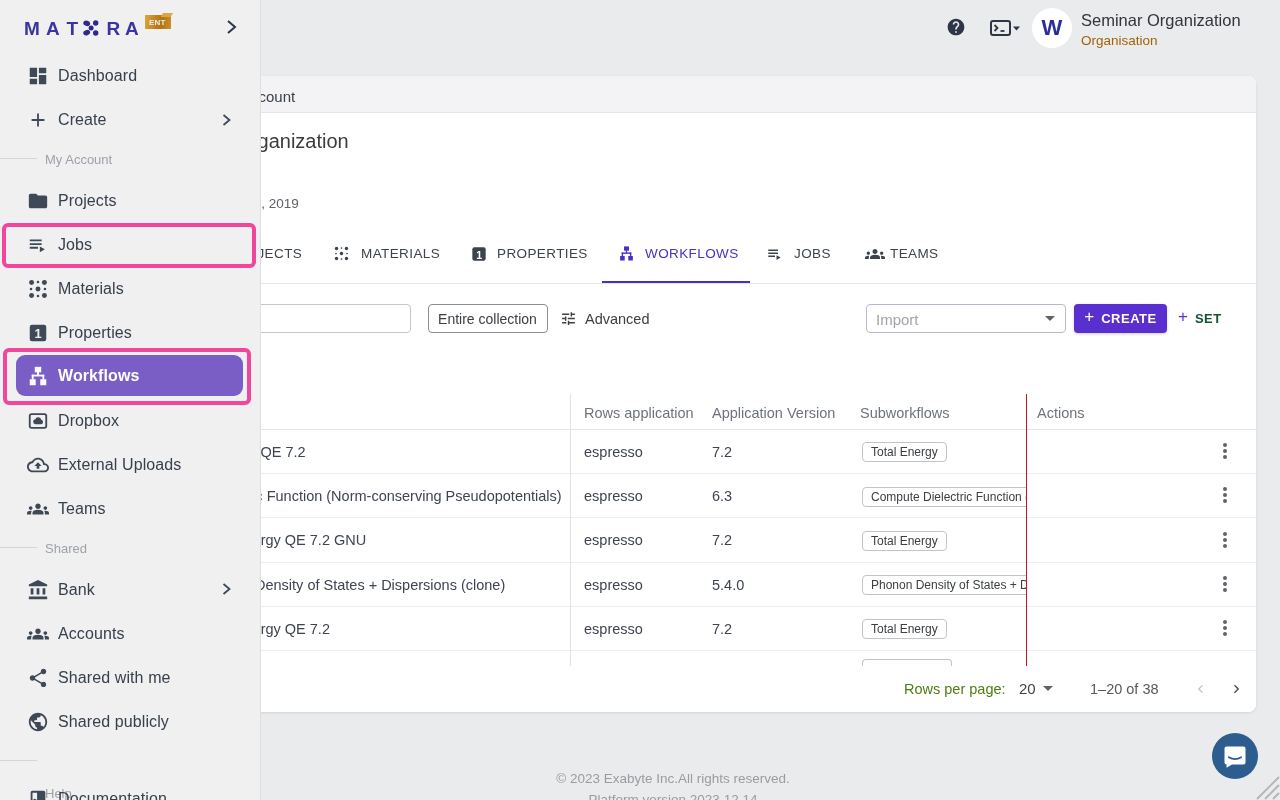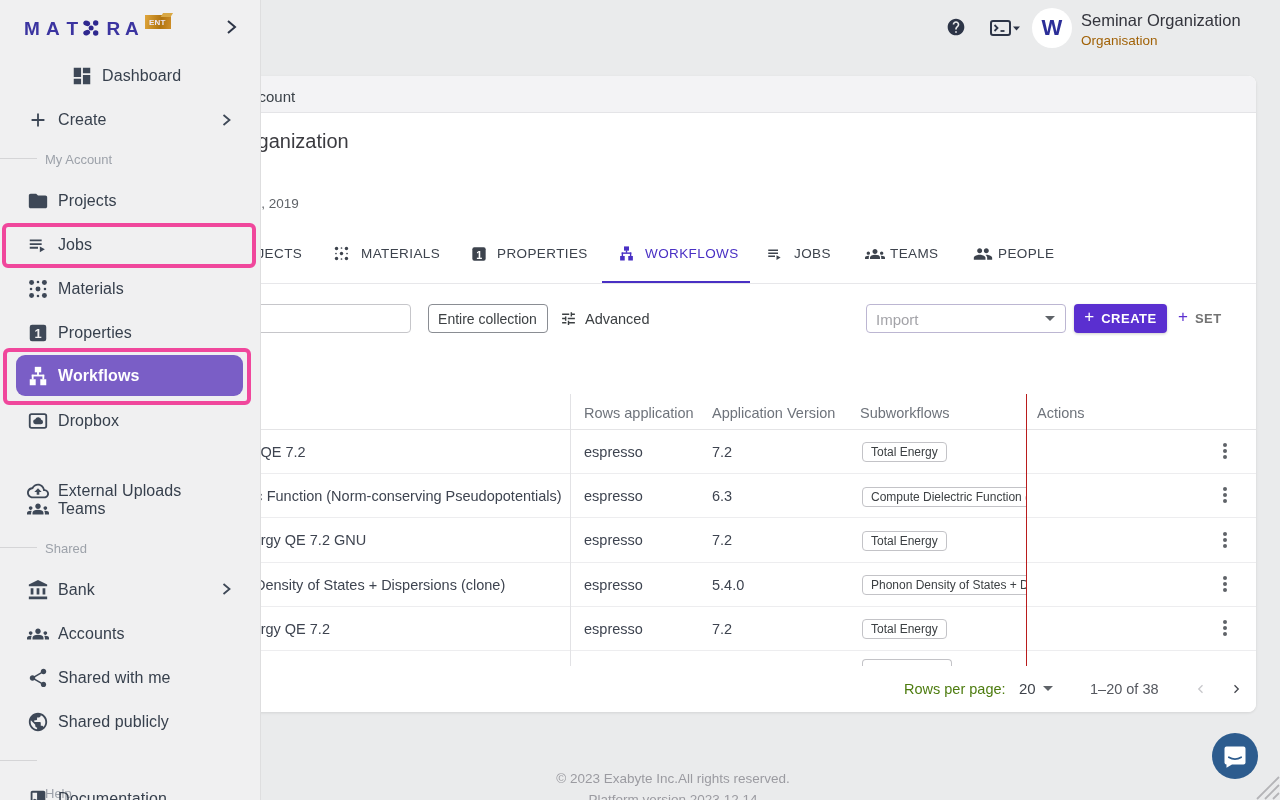--- a/index.html
+++ b/index.html
@@ -80,21 +80,21 @@
 
   <div style="position:absolute;left:145px;top:15px;width:26px;height:14px;background:linear-gradient(100deg,#e0a63c 0%,#b1740f 60%,#cf8f2a 100%);">
     <div style="position:absolute;right:-1px;top:-2.5px;width:10px;height:3.5px;background:#d9a845;transform:skewX(-32deg);"></div>
     <div style="position:absolute;left:4px;top:3px;font-size:8px;font-weight:700;color:#eee7f5;letter-spacing:.2px;">ENT</div>
   </div>
 
   <svg class="abs" style="left:224px;top:19px;" width="15" height="16" viewBox="0 0 15 16">
       <path d="M4 2l7 6-7 6" fill="none" stroke="#2d3547" stroke-width="2"></path>
     </svg>
 
-  <div class="mitem" style="top:54px;margin-left:44px;">
+  <div class="mitem" style="top:54px;">
     <svg class="ic" viewBox="0 0 24 24" fill="#3e4857">
         <path d="M3 13h8V3H3v10zm0 8h8v-6H3v6zm10 0h8V11h-8v10zm0-18v6h8V3h-8z"></path>
       </svg>
     <span class="tx">Dashboard</span>
   </div>
 
   <div class="mitem" style="top:98px;">
     <svg class="ic" viewBox="0 0 24 24" fill="#3e4857">
         <path d="M19 13h-6v6h-2v-6H5v-2h6V5h2v6h6v2z"></path>
       </svg>
@@ -157,21 +157,21 @@
   </div>
 
   <div class="mitem" style="top:399px;">
     <svg class="ic" viewBox="0 0 24 24">
         <rect x="3" y="4.5" width="18" height="15" rx="2" fill="none" stroke="#3e4857" stroke-width="2"></rect>
         <path d="M9.2 15.5h5.9a2.4 2.4 0 0 0 .45-4.76 3.4 3.4 0 0 0-6.55-.6A2.7 2.7 0 0 0 9.2 15.5z" fill="#3e4857"></path>
       </svg>
     <span class="tx">Dropbox</span>
   </div>
 
-  <div class="mitem" style="top:469px;padding-left:25px;">
+  <div class="mitem" style="top:443px;padding-left:25px;">
     <svg class="ic" viewBox="0 0 24 24" fill="#3e4857">
         <path d="M19.35 10.04C18.67 6.59 15.64 4 12 4 9.11 4 6.6 5.64 5.35 8.04 2.34 8.36 0 10.91 0 14c0 3.31 2.69 6 6 6h13c2.76 0 5-2.24 5-5 0-2.64-2.05-4.78-4.65-4.96zM19 18H6c-2.21 0-4-1.79-4-4 0-2.05 1.53-3.76 3.56-3.97l1.07-.11.5-.95C8.08 7.14 9.94 6 12 6c2.62 0 4.88 1.86 5.39 4.43l.3 1.5 1.53.11c1.56.1 2.78 1.41 2.78 2.96 0 1.65-1.35 3-3 3zm-11-5h2.55v3h2.9v-3H16l-4-4z"></path>
       </svg>
     <span class="tx">External Uploads</span>
   </div>
 
   <div class="mitem" style="top:487px;">
     <svg class="ic" viewBox="0 0 24 24" fill="#3e4857">
         <path d="M12 12.75c1.63 0 3.07.39 4.24.9 1.08.48 1.76 1.56 1.76 2.73V18H6v-1.61c0-1.18.68-2.26 1.76-2.73 1.17-.52 2.61-.91 4.24-.91zM4 13c1.1 0 2-.9 2-2s-.9-2-2-2-2 .9-2 2 .9 2 2 2zm1.13 1.1c-.37-.06-.74-.1-1.13-.1-.99 0-1.93.21-2.78.58A2.01 2.01 0 0 0 0 16.43V18h4.5v-1.61c0-.83.23-1.61.63-2.29zM20 13c1.1 0 2-.9 2-2s-.9-2-2-2-2 .9-2 2 .9 2 2 2zm4 3.43c0-.81-.48-1.53-1.22-1.85A6.95 6.95 0 0 0 20 14c-.39 0-.76.04-1.13.1.4.68.63 1.46.63 2.29V18H24v-1.57zM12 6c1.66 0 3 1.34 3 3s-1.34 3-3 3-3-1.34-3-3 1.34-3 3-3z"></path>
       </svg>
@@ -283,47 +283,41 @@
       <span class="tabtx">JOBS</span>
     </div>
 
     <div class="abs flex" style="left:775px;top:0;height:57px;gap:5px;">
       <svg width="20" height="20" viewBox="0 0 24 24" fill="#3d434d">
           <path d="M12 12.75c1.63 0 3.07.39 4.24.9 1.08.48 1.76 1.56 1.76 2.73V18H6v-1.61c0-1.18.68-2.26 1.76-2.73 1.17-.52 2.61-.91 4.24-.91zM4 13c1.1 0 2-.9 2-2s-.9-2-2-2-2 .9-2 2 .9 2 2 2zm1.13 1.1c-.37-.06-.74-.1-1.13-.1-.99 0-1.93.21-2.78.58A2.01 2.01 0 0 0 0 16.43V18h4.5v-1.61c0-.83.23-1.61.63-2.29zM20 13c1.1 0 2-.9 2-2s-.9-2-2-2-2 .9-2 2 .9 2 2 2zm4 3.43c0-.81-.48-1.53-1.22-1.85A6.95 6.95 0 0 0 20 14c-.39 0-.76.04-1.13.1.4.68.63 1.46.63 2.29V18H24v-1.57zM12 6c1.66 0 3 1.34 3 3s-1.34 3-3 3-3-1.34-3-3 1.34-3 3-3z"></path>
         </svg>
       <span class="tabtx">TEAMS</span>
     </div>
 
-    <div class="abs flex" style="left:883px;top:0;height:57px;gap:5px;">
-      <svg width="20" height="20" viewBox="0 0 24 24" fill="#3d434d">
-          <path d="M16 11c1.66 0 2.99-1.34 2.99-3S17.66 5 16 5c-1.66 0-3 1.34-3 3s1.34 3 3 3zm-8 0c1.66 0 2.99-1.34 2.99-3S9.66 5 8 5C6.34 5 5 6.34 5 8s1.34 3 3 3zm0 2c-2.33 0-7 1.17-7 3.5V19h14v-2.5c0-2.33-4.67-3.5-7-3.5zm8 0c-.29 0-.62.02-.97.05 1.16.84 1.97 1.97 1.97 3.45V19h6v-2.5c0-2.33-4.67-3.5-7-3.5z"></path>
-        </svg>
-      <span class="tabtx">PEOPLE</span>
-    </div>
 
     <div class="abs" style="left:512px;top:56px;width:148px;height:2px;background:#4930c4;"></div>
   </div>
 
   <div class="abs" style="left:16px;top:228px;width:303px;height:27px;border:1px solid #c6c6ca;border-radius:4px;background:#fff;"></div>
   <div class="abs flex" style="left:337.5px;top:228px;width:118px;height:27px;border:1px solid #8a8d93;border-radius:4px;justify-content:center;font-size:14px;font-weight:500;color:#3c4043;">Entire collection</div>
   <svg class="abs" style="left:470px;top:234px;" width="17" height="17" viewBox="0 0 24 24" fill="#3c4043">
       <path d="M3 17v2h6v-2H3zM3 5v2h10V5H3zm10 16v-2h8v-2h-8v-2h-2v6h2zM7 9v2H3v2h4v2h2V9H7zm14 4v-2H11v2h10zm-6-4h2V7h4V5h-4V3h-2v6z"></path>
     </svg>
   <div class="abs" style="left:495px;top:235px;font-size:14.5px;color:#3c4043;">Advanced</div>
   <div class="abs" style="left:776px;top:228px;width:198px;height:27px;border:1px solid #bcb6d2;border-radius:4px;background:#fff;">
     <div class="abs" style="left:9px;top:6px;font-size:15px;color:#a3a3a8;">Import</div>
     <div class="abs" style="left:178px;top:11px;width:0;height:0;border-left:5px solid transparent;border-right:5px solid transparent;border-top:5px solid #5f6368;"></div>
   </div>
   <div class="abs flex" style="left:984px;top:227.5px;width:93px;height:29px;background:#5a2fd0;border-radius:4px;justify-content:center;box-shadow:0 1px 3px rgba(0,0,0,.2);">
     <span style="color:#fff;font-size:17px;font-weight:400;margin-right:7px;margin-top:-2px;">+</span>
     <span style="color:#fff;font-size:13px;font-weight:600;letter-spacing:.5px;">CREATE</span>
   </div>
   <div class="abs flex" style="left:1088px;top:227.5px;height:29px;">
     <span style="color:#5a2fd0;font-size:17px;margin-right:7px;margin-top:-2px;">+</span>
-    <span style="color:#737373;font-size:13px;font-weight:600;letter-spacing:.5px;">SET</span>
+    <span style="color:#14532d;font-size:13px;font-weight:600;letter-spacing:.5px;">SET</span>
   </div>
 
   <div class="abs" style="left:0;top:318px;width:1166px;height:272px;overflow:hidden;">
 
     <div class="hdr" style="left:494px;top:10.5px;">Rows application</div>
     <div class="hdr" style="left:622px;top:10.5px;">Application Version</div>
     <div class="hdr" style="left:770px;top:10.5px;">Subworkflows</div>
 
     <div class="abs" style="left:0;top:34.5px;width:1166px;height:1px;background:#e4e4e6;"></div>
 

